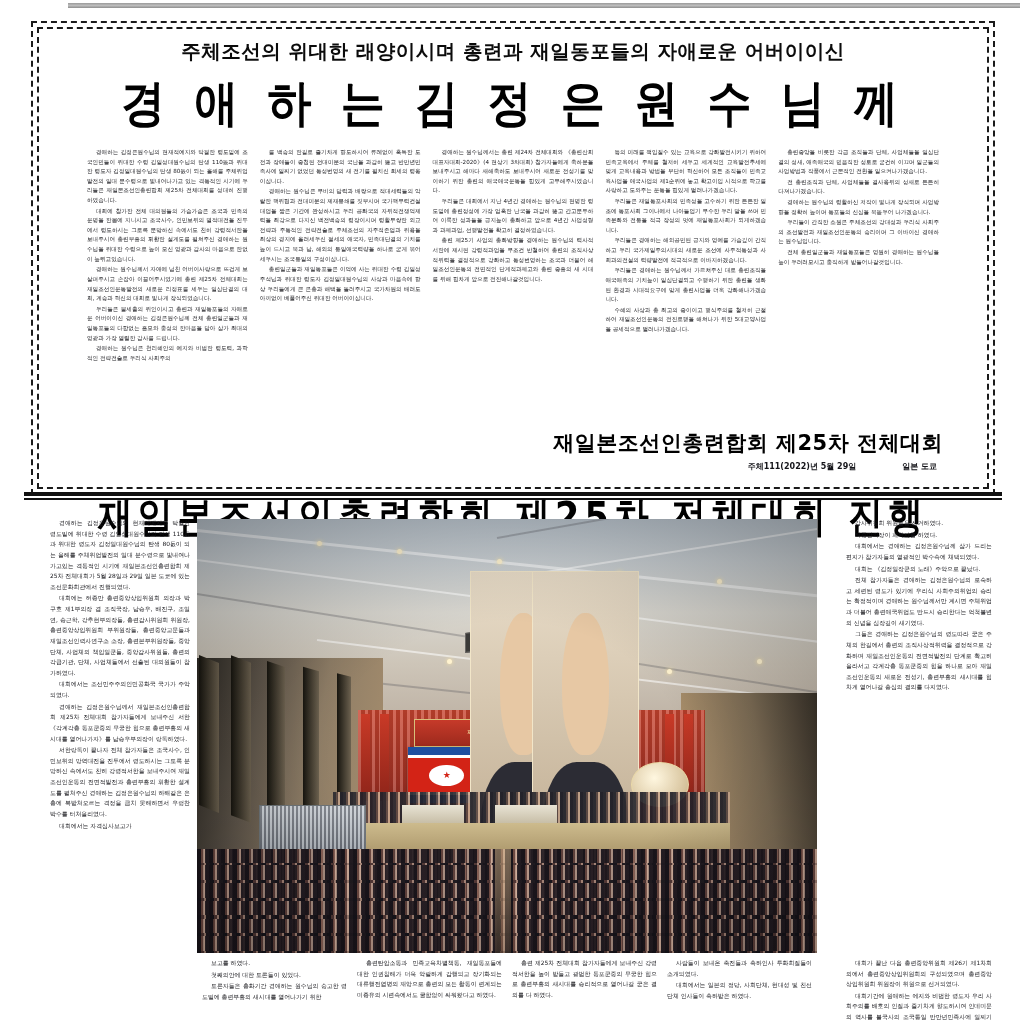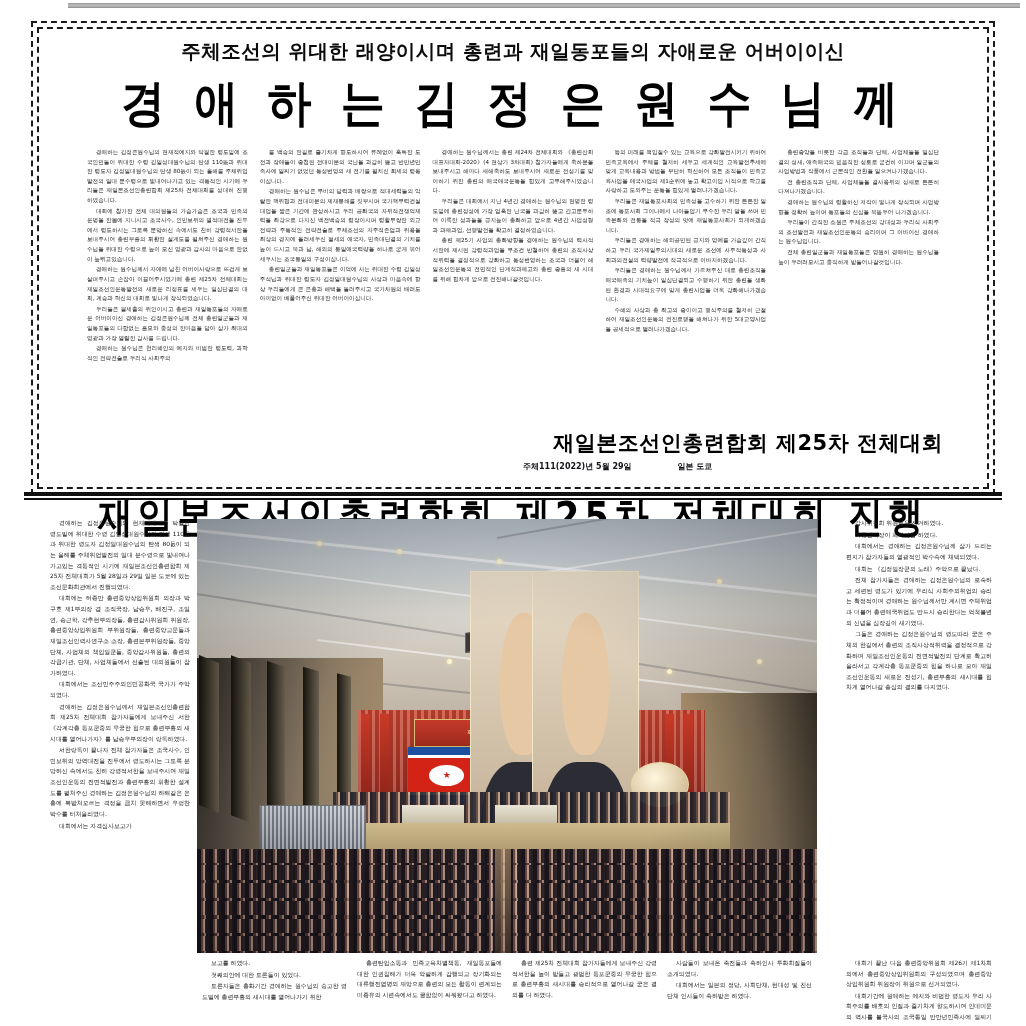--- a/index.html
+++ b/index.html
@@ -75,21 +75,21 @@
   
   .sig{
     position:absolute;right:26px;bottom:14px;text-align:right;width:420px;
   }
   .sig-title{
     font-size:21px;font-weight:bold;letter-spacing:.5px;color:#000;
     white-space:nowrap;
   }
   .sig-meta{
     margin-top:4px;font-size:8px;font-weight:bold;color:#15151a;
-    display:flex;justify-content:flex-start;gap:46px;padding-right:6px;
+    display:flex;justify-content:flex-end;gap:46px;padding-right:6px;
   }
 
   
   .heavy-rule{
     position:absolute;left:24px;top:492px;width:978px;height:4px;background:#111;
   }
   .heavy-rule2{
     position:absolute;left:24px;top:498px;width:978px;height:1.5px;background:#111;
   }
 

